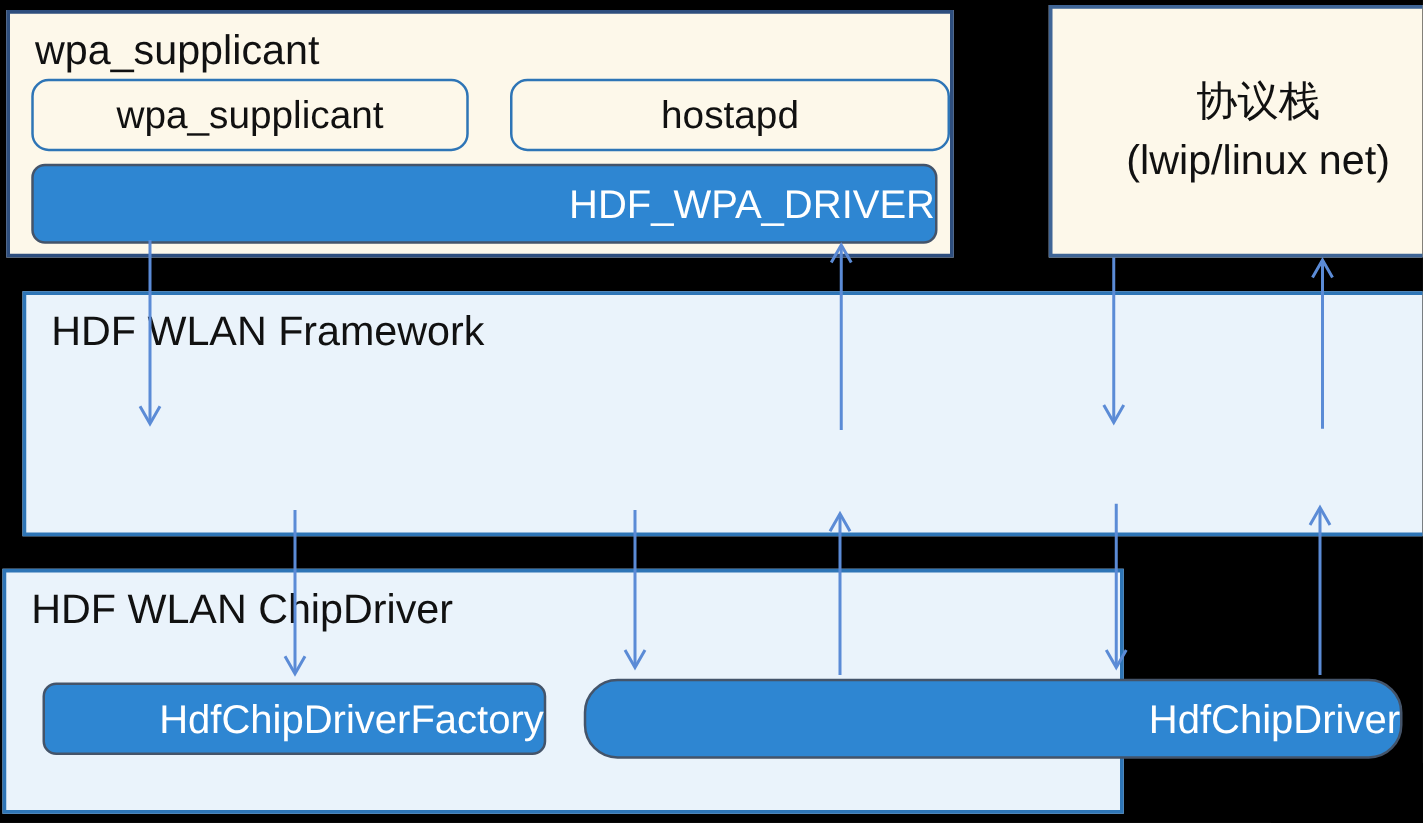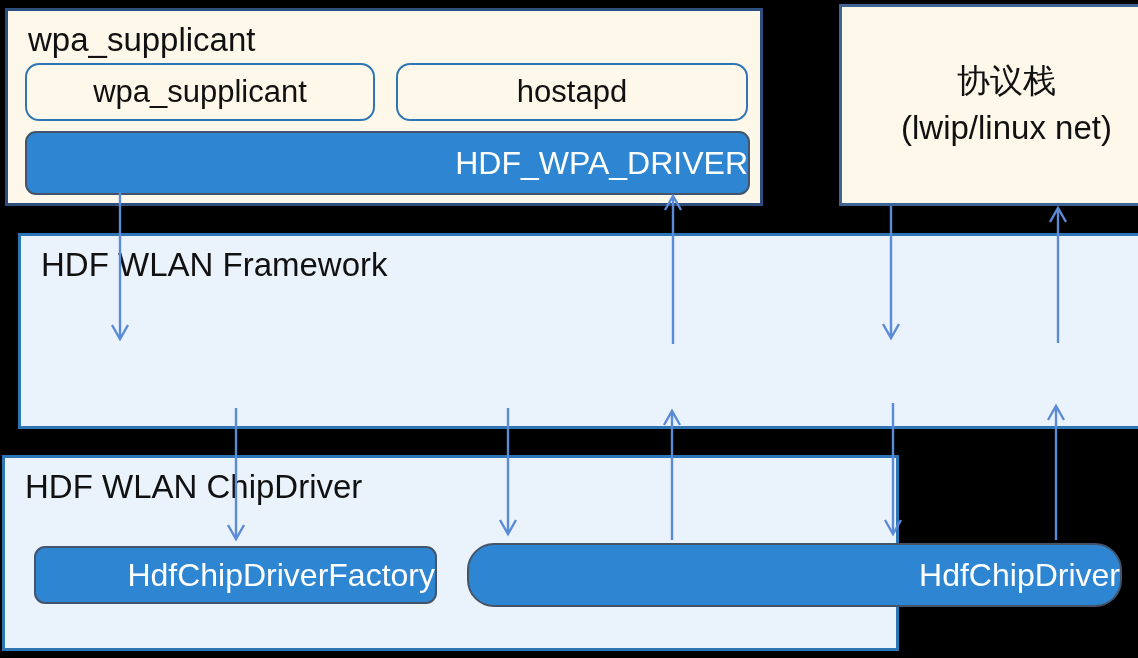--- a/index.html
+++ b/index.html
@@ -80,21 +80,21 @@
     background:var(--box-fill);
     border:2px solid var(--box-border);
     border-radius:11px;
     display:flex;align-items:center;justify-content:flex-end;
     color:var(--text-light);
     font-size:32px;
     white-space:nowrap;
   }
   
   .box-wpa       {left:17px; top:52px; width:350px;height:58px;}
-  .box-hostapd   {left:388px;top:52px; width:352px;height:58px;}
+  .box-hostapd   {left:400px;top:52px; width:352px;height:58px;}
   .box-wpadriver {left:17px; top:120px;width:725px;height:64px;}
   
   .box-core      {left:19px; top:111px;width:722px;height:64px;}
   .box-netdevice {left:810px;top:110px;width:309px;height:60px;}
   
   .box-factory   {left:29px; top:88px; width:403px;height:58px;}
   .box-chipdriver{left:462px;top:85px; width:655px;height:64px;border-radius:27px;}
   
   .arrows{
     position:absolute;left:0;top:0;width:1138px;height:658px;

